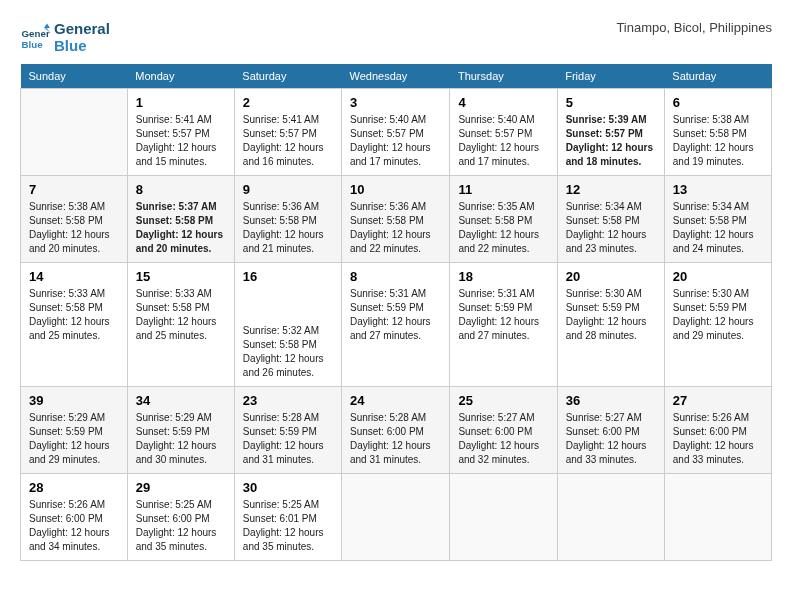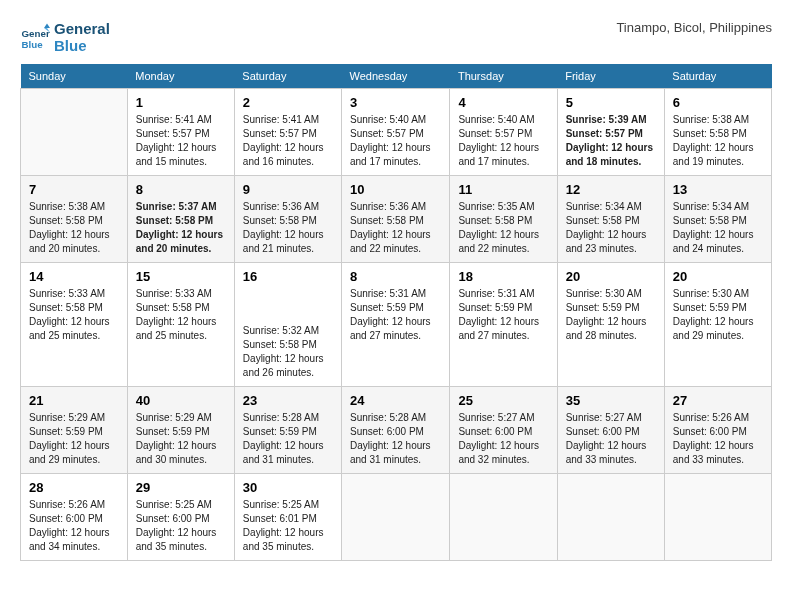--- a/index.html
+++ b/index.html
@@ -252,28 +252,28 @@
         <td>
           <div class="day-num">20</div>
           <div class="day-info" style="white-space: pre-line;">Sunrise: 5:30 AM
 Sunset: 5:59 PM
 Daylight: 12 hours
 and 29 minutes.</div>
         </td>
       </tr>
       <tr>
         <td>
-          <div class="day-num">21</div>
+          <div class="day-num">39</div>
           <div class="day-info" style="white-space: pre-line;">Sunrise: 5:29 AM
 Sunset: 5:59 PM
 Daylight: 12 hours
 and 29 minutes.</div>
         </td>
         <td>
-          <div class="day-num">40</div>
+          <div class="day-num">34</div>
           <div class="day-info" style="white-space: pre-line;">Sunrise: 5:29 AM
 Sunset: 5:59 PM
 Daylight: 12 hours
 and 30 minutes.</div>
         </td>
         <td>
           <div class="day-num">23</div>
           <div class="day-info" style="white-space: pre-line;">Sunrise: 5:28 AM
 Sunset: 5:59 PM
 Daylight: 12 hours
@@ -287,21 +287,21 @@
 and 31 minutes.</div>
         </td>
         <td>
           <div class="day-num">25</div>
           <div class="day-info" style="white-space: pre-line;">Sunrise: 5:27 AM
 Sunset: 6:00 PM
 Daylight: 12 hours
 and 32 minutes.</div>
         </td>
         <td>
-          <div class="day-num">35</div>
+          <div class="day-num">36</div>
           <div class="day-info" style="white-space: pre-line;">Sunrise: 5:27 AM
 Sunset: 6:00 PM
 Daylight: 12 hours
 and 33 minutes.</div>
         </td>
         <td>
           <div class="day-num">27</div>
           <div class="day-info" style="white-space: pre-line;">Sunrise: 5:26 AM
 Sunset: 6:00 PM
 Daylight: 12 hours

